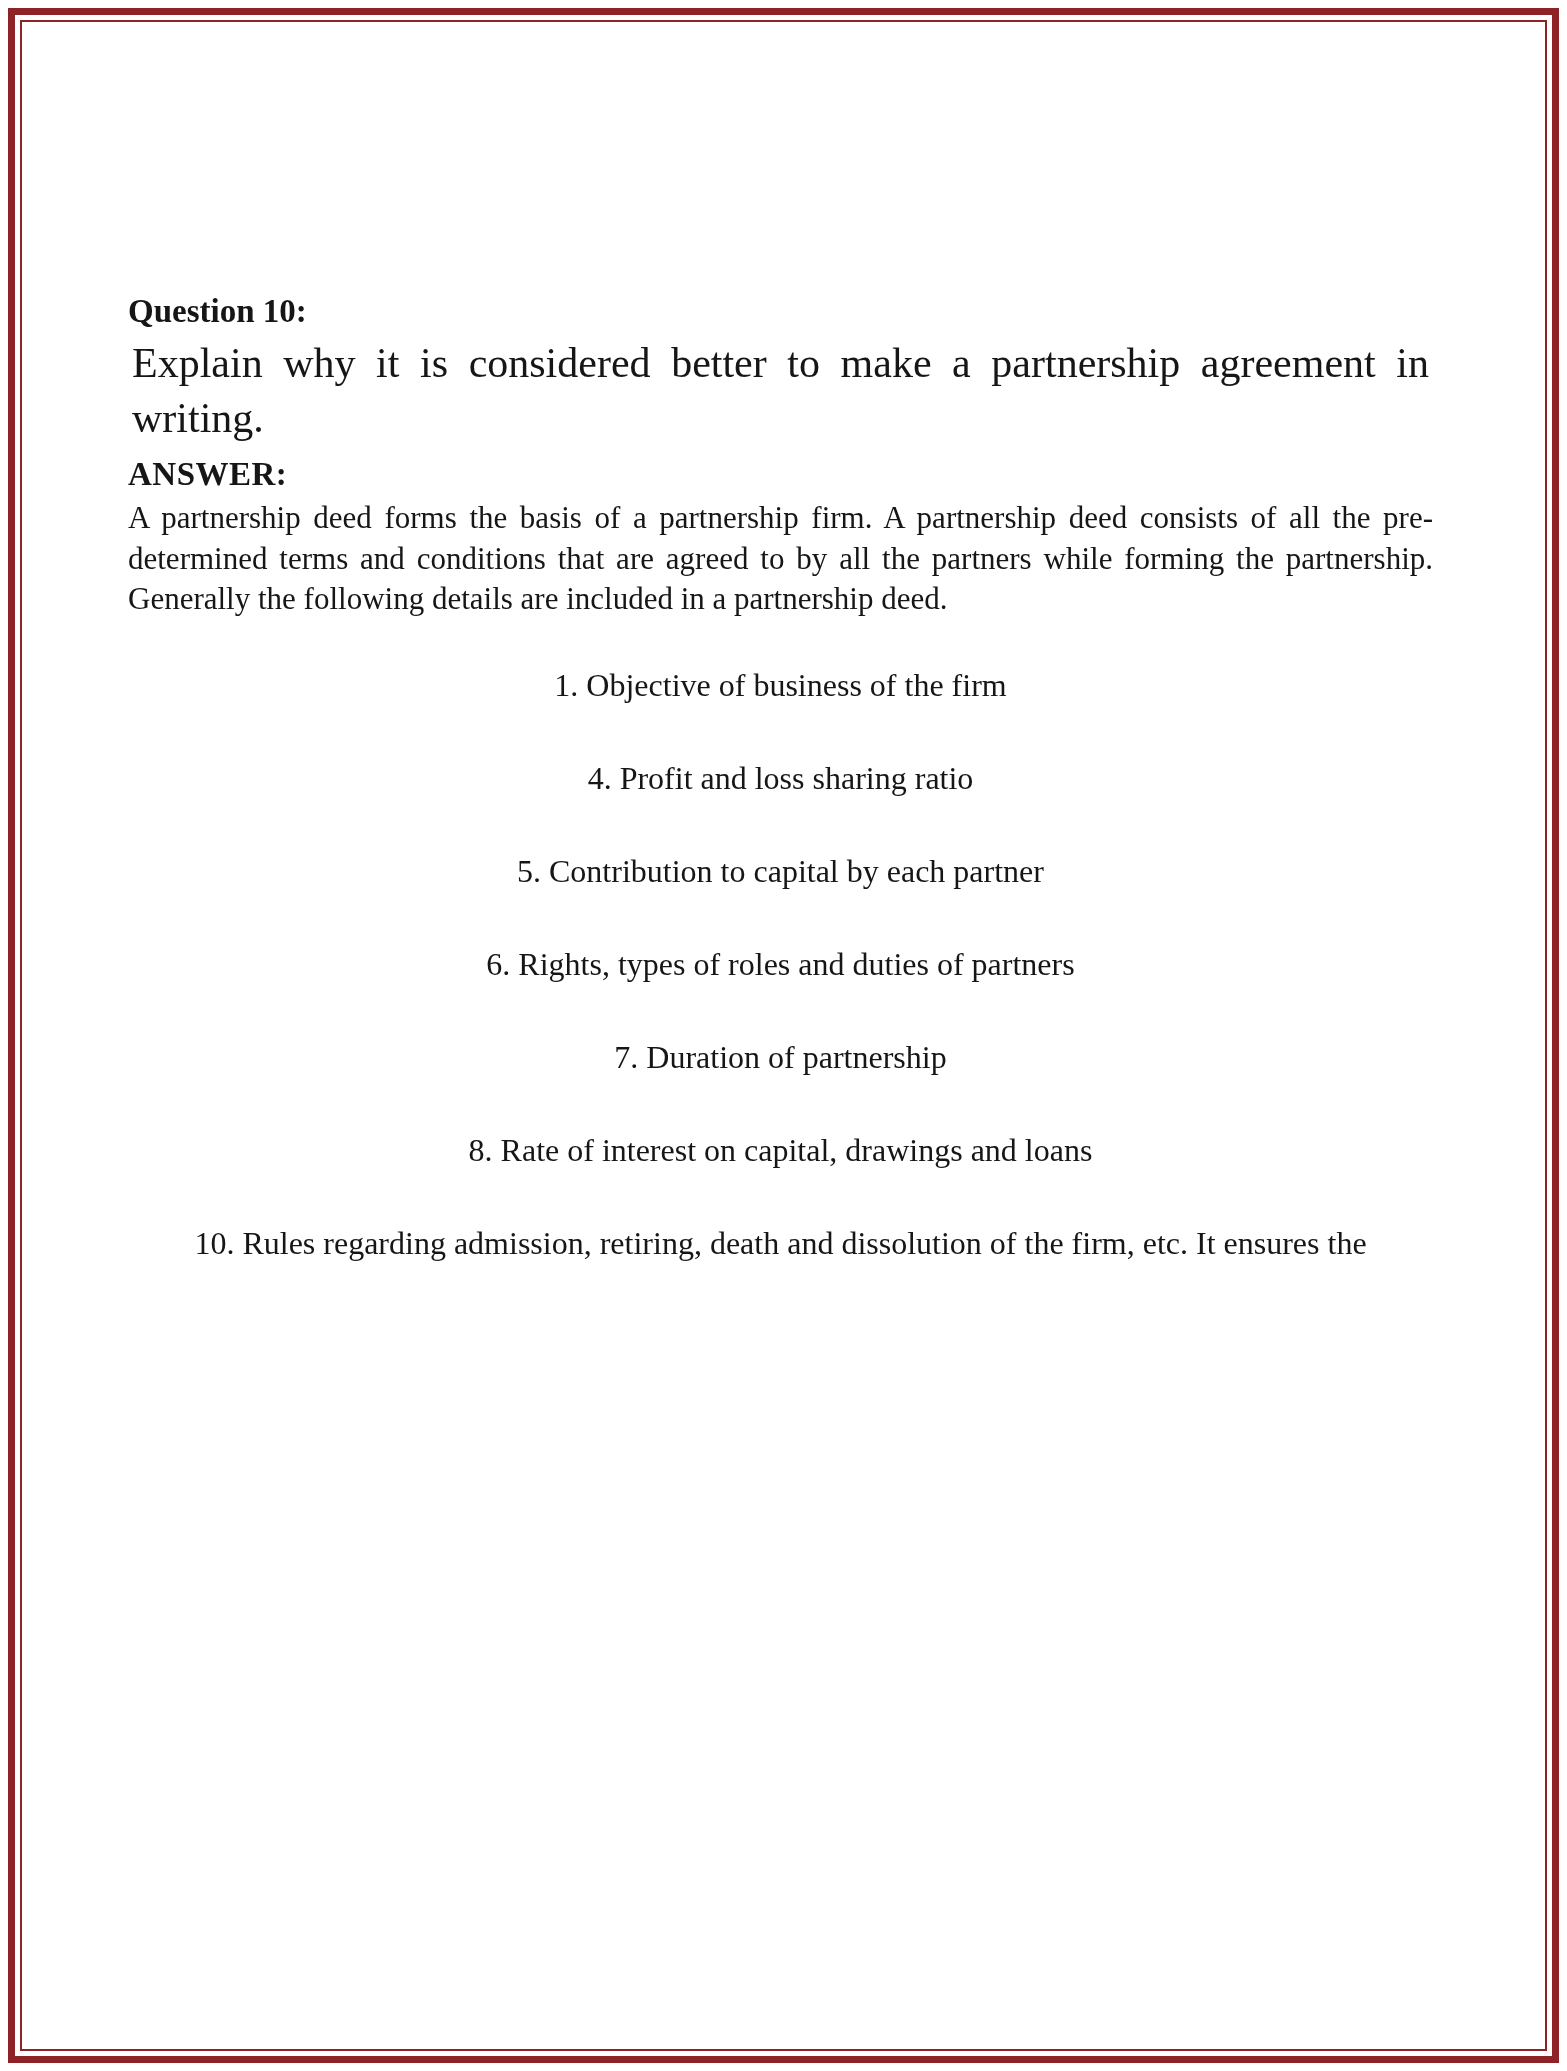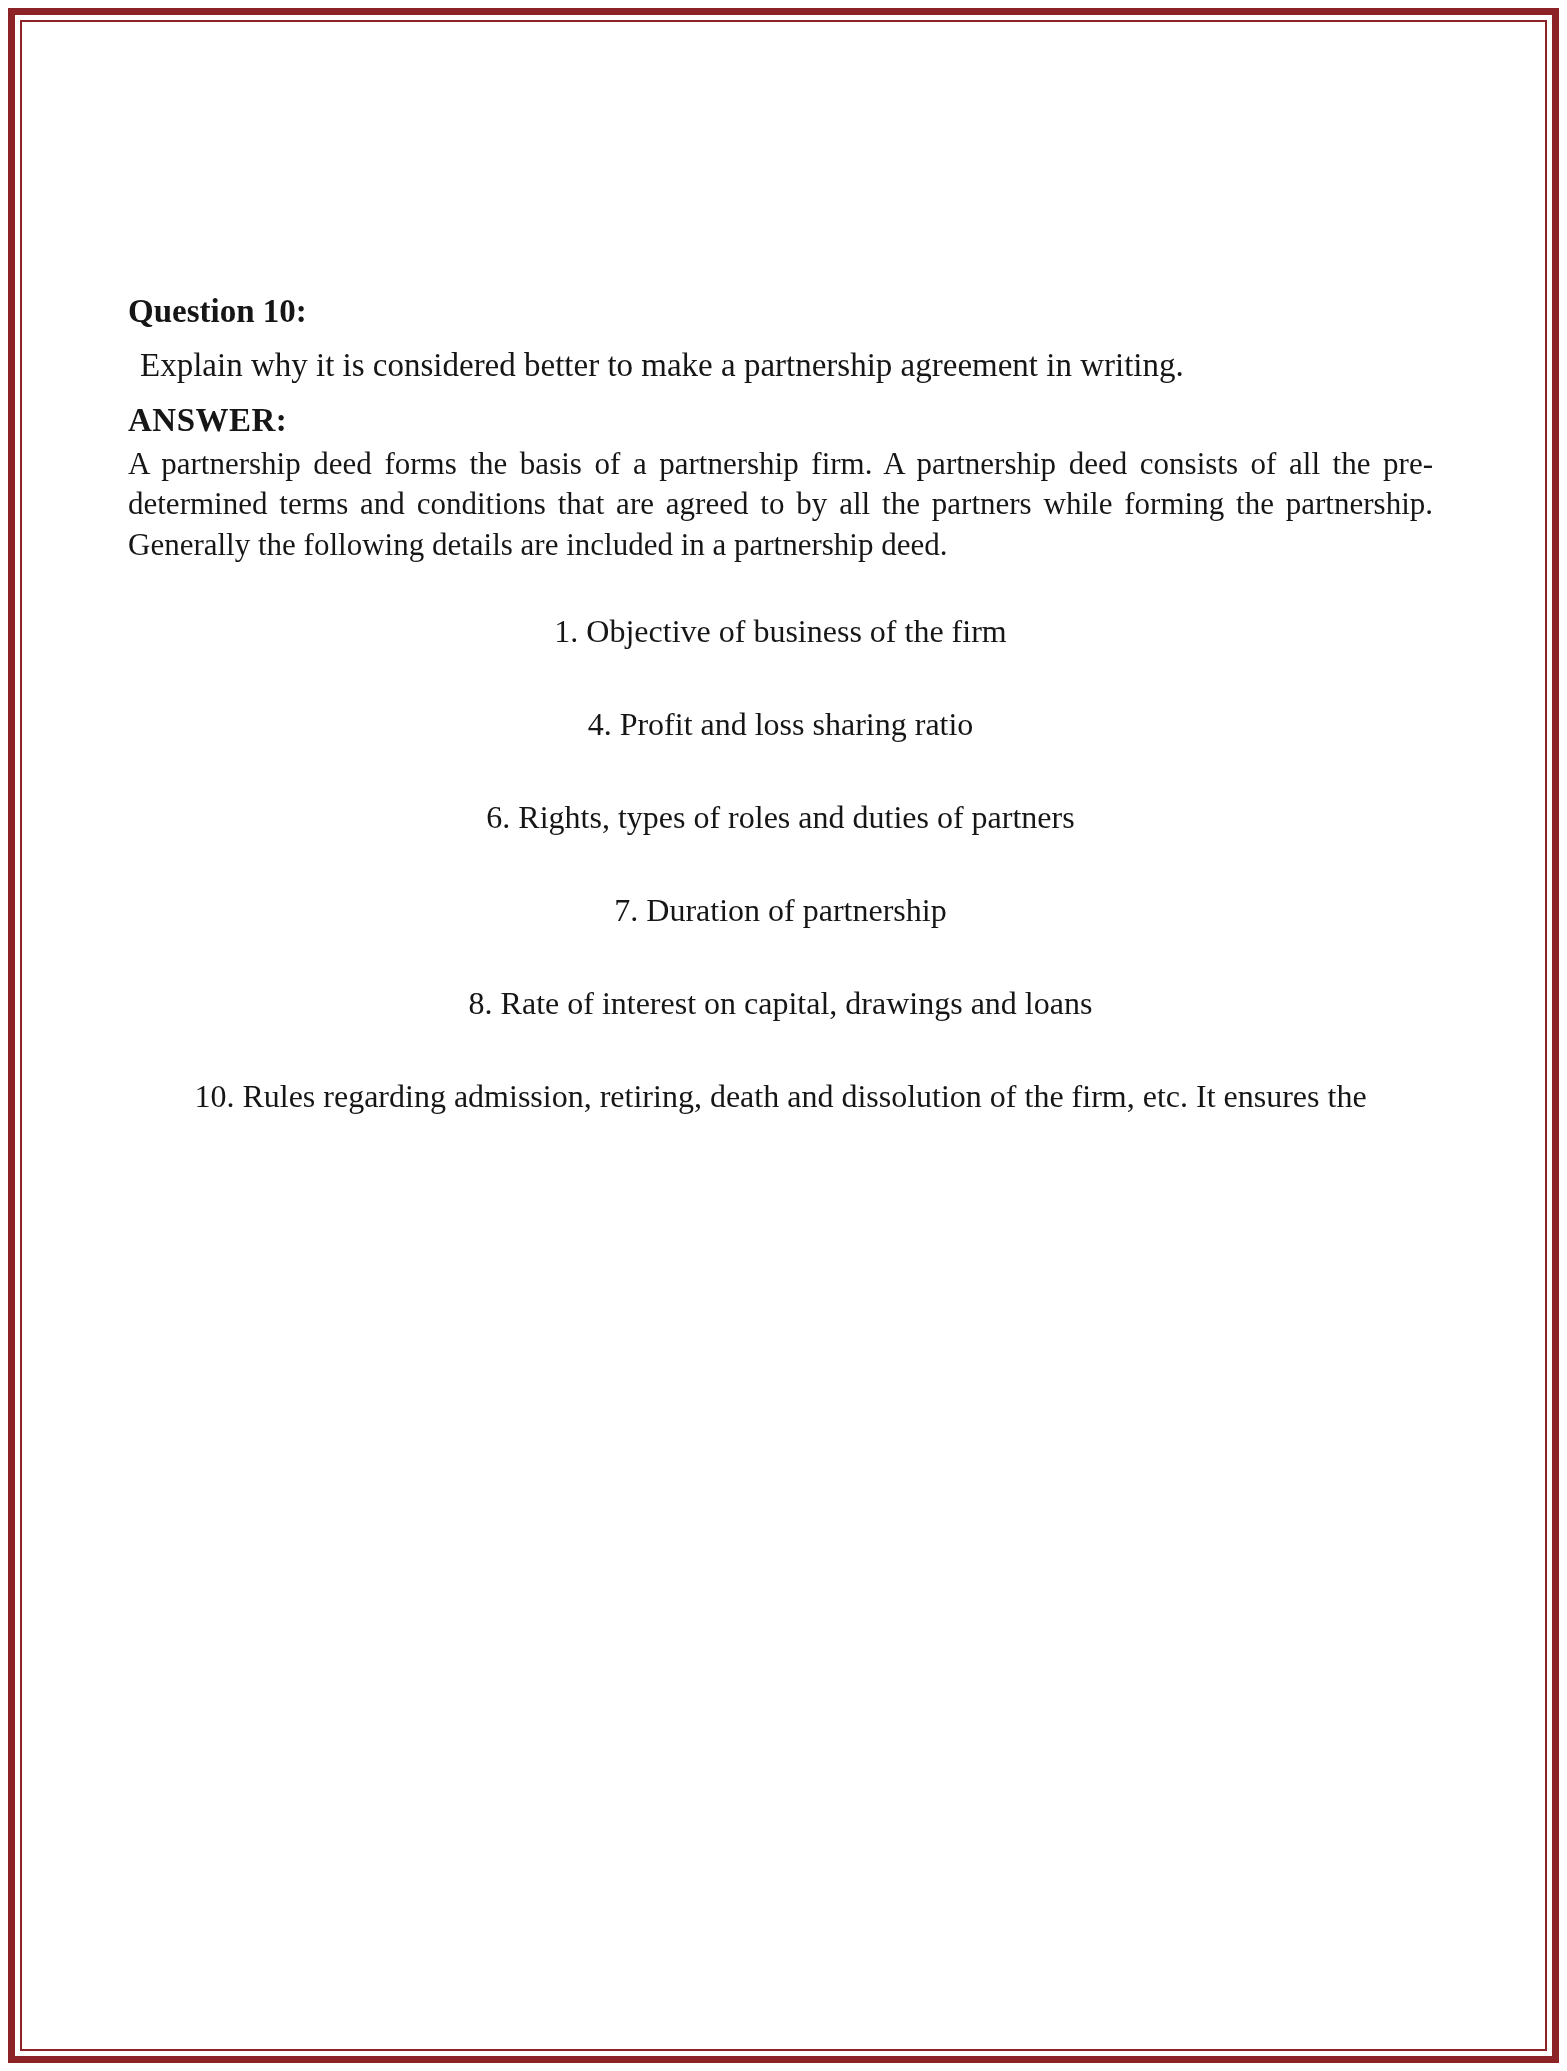--- a/index.html
+++ b/index.html
@@ -40,23 +40,23 @@
     width: 1305px;
     color: #161616;
   }
   .q-title {
     font-size: 33px;
     font-weight: bold;
     line-height: 1.28;
     margin: 0;
   }
   .q-text {
-    font-size: 33px;
+    font-size: 42px;
     line-height: 1.30;
-    margin: 12px;
+    margin: 4px;
     text-align: justify;
     text-justify: inter-word;
     font-family: Liberation Serif, serif;
   }
   .answer-label {
     font-size: 33px;
     font-weight: bold;
     line-height: 1.30;
     margin: 8px 0 0 0;
     letter-spacing: 0.5px;
@@ -92,19 +92,20 @@
 
   <div class="content">
     <h1 class="q-title">Question 10:</h1>
     <p class="q-text">Explain why it is considered better to make a partnership agreement in writing.</p>
     <p class="answer-label">ANSWER:</p>
     <p class="answer-body">A partnership deed forms the basis of a partnership firm. A partnership deed consists of all the pre-determined terms and conditions that are agreed to by all the partners while forming the partnership. Generally the following details are included in a partnership deed.</p>
 
     <ul class="list">
       <li>1. Objective of business of the firm</li>
       <li>4. Profit and loss sharing ratio</li>
+      <li>5. Contribution to capital by each partner</li>
       <li>6. Rights, types of roles and duties of partners</li>
       <li>7. Duration of partnership</li>
       <li>8. Rate of interest on capital, drawings and loans</li>
       <li>10. Rules regarding admission, retiring, death and dissolution of the firm, etc. It ensures the</li>
     </ul>
   </div>
 </div>
 
 </body></html>

